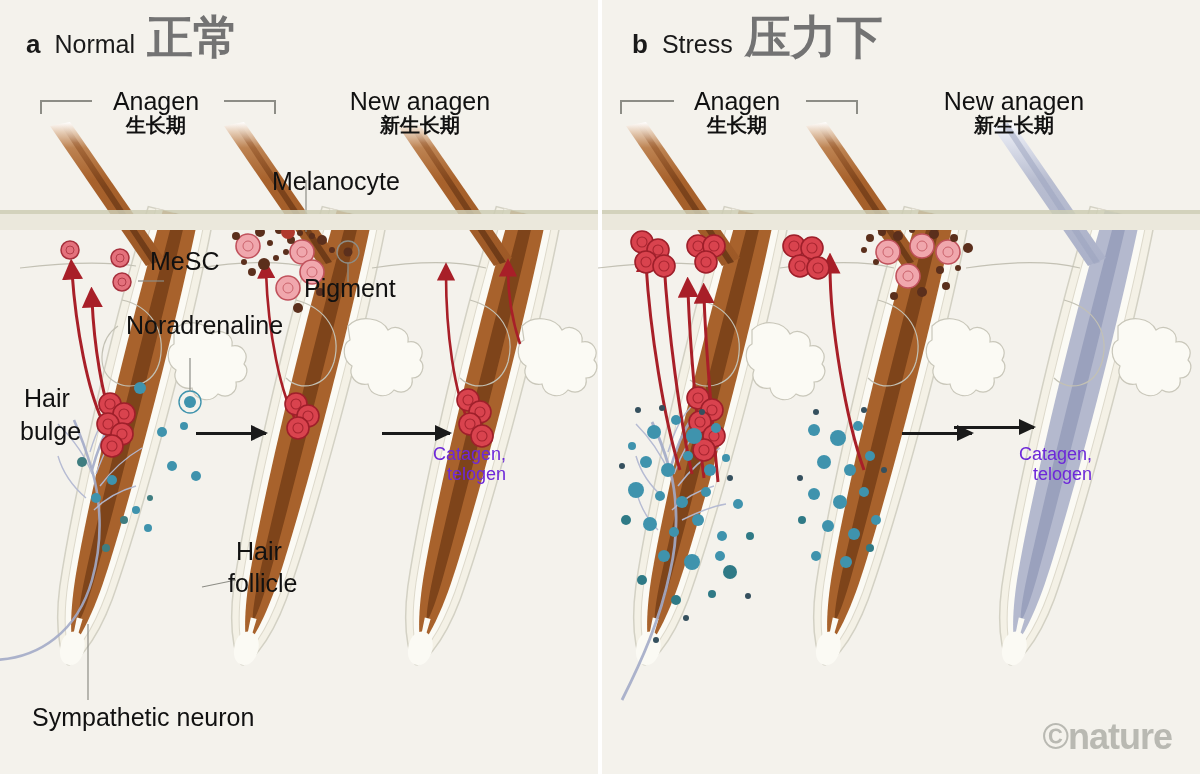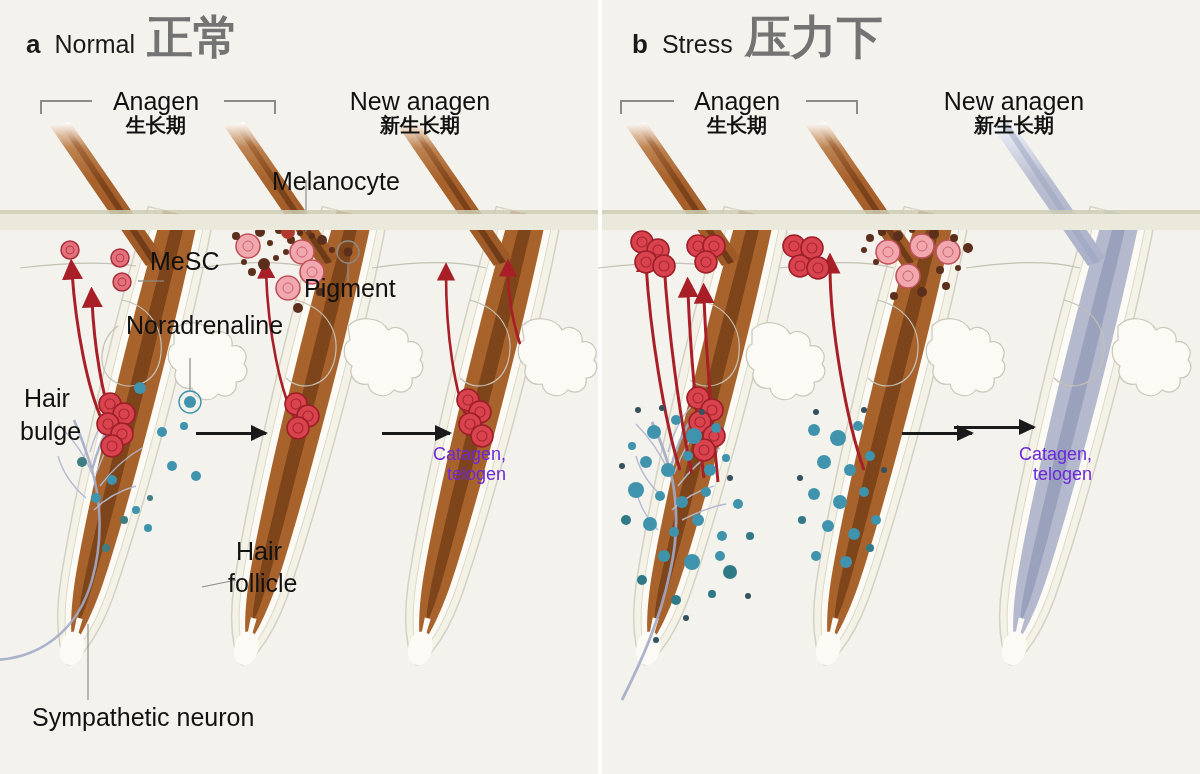--- a/index.html
+++ b/index.html
@@ -688,15 +688,16 @@
         <div class="derm"></div>
     </div>
 
     <div class="bigarrow" style="left:300px;top:432px;width:70px;"></div>
     <div class="bigarrow" style="left:352px;top:426px;width:80px;"></div>
     <div class="arrowlbl" style="left:340px;top:444px;width:150px;">
       <div>Catagen,</div>
       <div>telogen</div>
     </div>
 
+    <div class="watermark" style="right:28px;bottom:16px;">©nature</div>
   </div>
 
 </div>
 
 </body></html>

